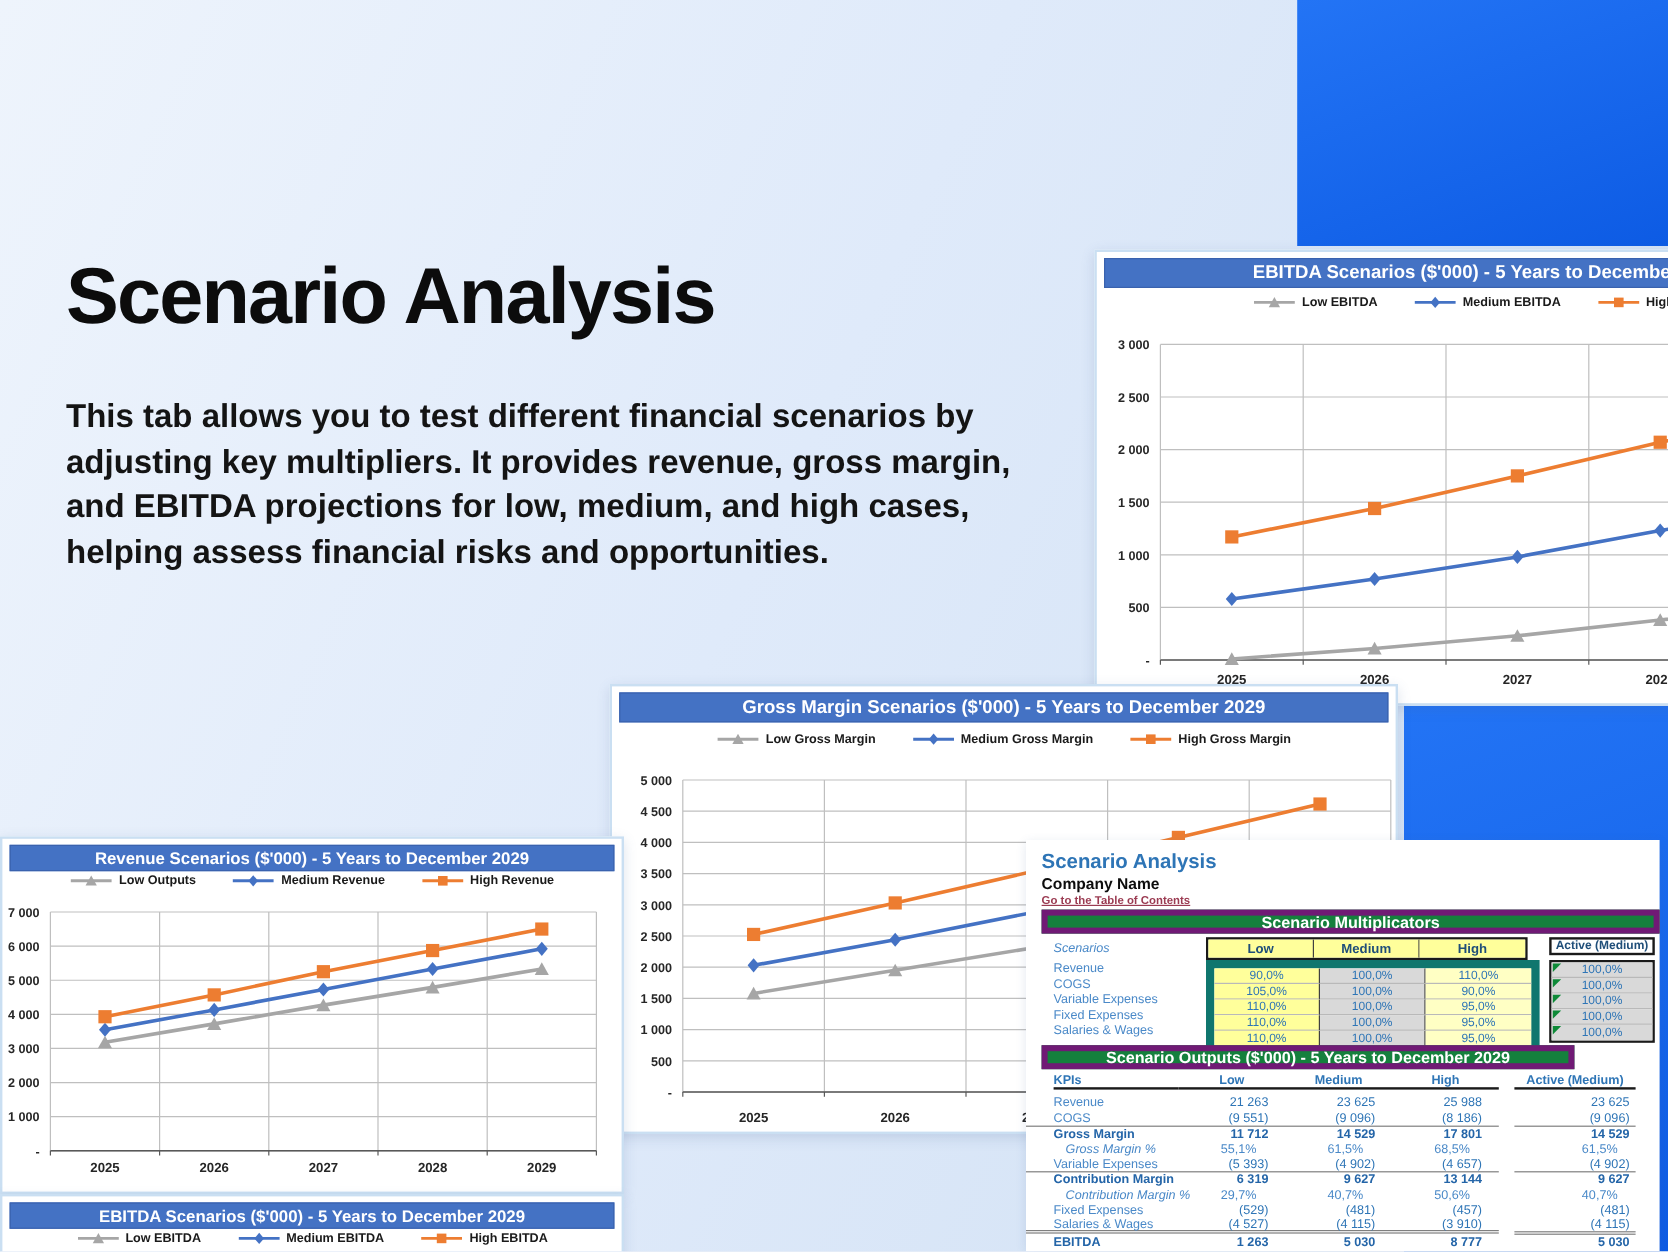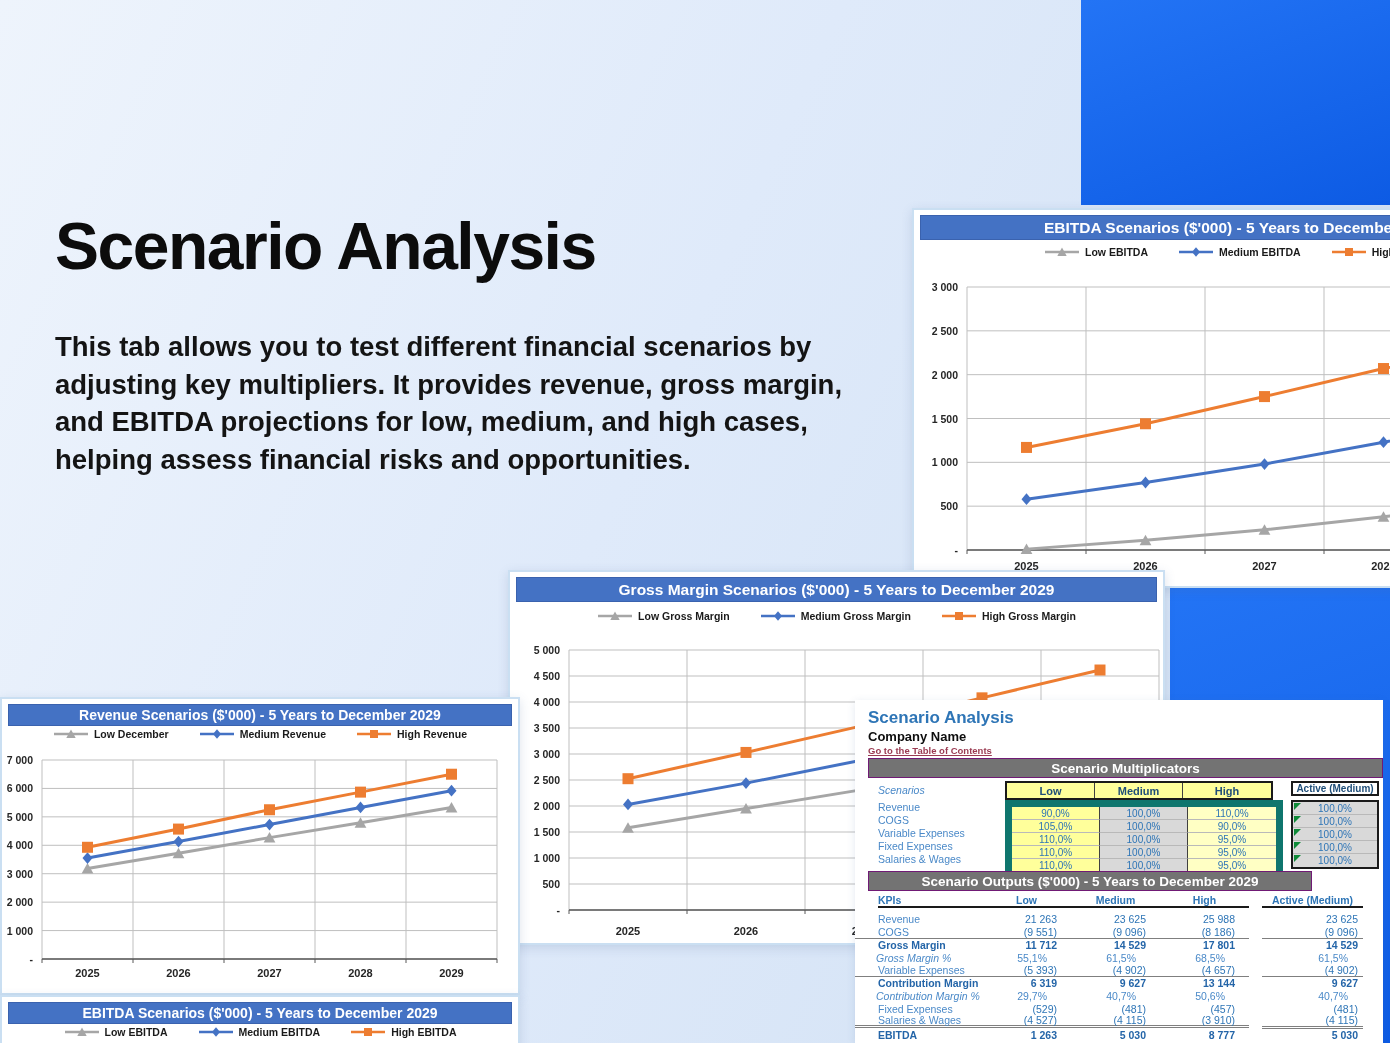--- a/index.html
+++ b/index.html
@@ -40,21 +40,21 @@
   .chart-legend{position:absolute;left:0;right:0;display:flex;justify-content:center;align-items:center;gap:30px;white-space:nowrap;}
   .legend-item{display:flex;align-items:center;gap:5px;font-size:10.5px;font-weight:700;color:#1a1a1a;}
   .chart-plot{position:absolute;left:0;top:0;pointer-events:none;}
 
   
   .sheet{position:absolute;left:855px;top:700px;width:528px;height:343px;background:#fff;z-index:5;
     box-shadow:0 2px 8px rgba(70,100,150,.15);font-family:"Liberation Sans",sans-serif;}
   .sheet-title{position:absolute;left:13px;top:8px;font-size:17px;font-weight:700;color:#2e75b6;}
   .sheet-company{position:absolute;left:13px;top:29px;font-size:13px;font-weight:700;color:#0d0d0d;}
   .sheet-link{position:absolute;left:13px;top:45px;font-size:9.5px;font-weight:700;color:#9b3b52;text-decoration:underline;cursor:pointer;}
-  .bar{position:absolute;background:#737373;border:1px solid #701a75;color:#fff;font-weight:700;font-size:13.5px;
+  .bar{position:absolute;background:#15803d;border:5px solid #701a75;color:#fff;font-weight:700;font-size:13.5px;
     display:flex;align-items:center;justify-content:center;height:20px;}
   .bar-mult{left:13px;width:515px;top:58px;}
   .bar-out{left:13px;width:444px;top:171px;}
 
   .mult-area{position:absolute;left:0;top:80px;width:528px;height:90px;}
   .m-scen-label{position:absolute;left:23px;top:4px;font-size:10.5px;color:#4a89c8;font-style:italic;}
   .m-heads{position:absolute;left:150px;top:1px;display:flex;border:2px solid #1a1a1a;}
   .m-head{width:88px;height:15px;background:#ffff9b;color:#1f4e79;font-weight:700;font-size:11px;
     display:flex;align-items:center;justify-content:center;border-right:1px solid #404040;}
   .m-head:last-child{border-right:none;}
@@ -83,21 +83,21 @@
   .o-row.o-header{height:15px;margin-bottom:5px;}
   .o-label{width:127px;padding-left:23px;color:#4a89c8;white-space:nowrap;}
   .o-main{display:flex;}
   .o-main span{width:89px;text-align:right;padding-right:14px;color:#2e75b6;}
   .o-act{width:101px;text-align:right;padding-right:5px;color:#2e75b6;margin-left:13px;}
   .o-header .o-label{color:#2e75b6;font-weight:700;border-bottom:2px solid #1a1a1a;width:104px;margin-left:23px;padding-left:0;}
   .o-header .o-main span{text-align:center;padding-right:0;font-weight:700;}
   .o-header .o-main{border-bottom:2px solid #1a1a1a;}
   .o-header .o-act{border-bottom:2px solid #1a1a1a;font-weight:700;text-align:center;padding-right:0;}
   .o-row.bold .o-label,.o-row.bold .o-main span,.o-row.bold .o-act{font-weight:700;color:#2465a8;}
-  .o-row.italic .o-label{font-style:italic;padding-left:21px;width:117px;}
+  .o-row.italic .o-label{font-style:italic;padding-left:33px;width:117px;}
   .o-row.italic .o-main span,.o-row.italic .o-act{color:#4a89c8;}
   .o-row.uline .o-mainwrap,.o-row.uline .o-act{border-bottom:1px solid #7f7f7f;}
   .o-row.uline2 .o-mainwrap,.o-row.uline2 .o-act{border-bottom:3px double #7f7f7f;}
   .o-mainwrap{display:flex;align-items:center;height:100%;}
 </style>
 </head>
 <body>
 
 <div class="stage">
 
@@ -283,21 +283,21 @@
   <section class="chart-panel" id="chart-2">
     <div class="chart-header">
         <span>Revenue Scenarios ($'000) - 5 Years to December 2029</span>
       </div>
     <div class="chart-legend" style="top: 29px;">
         <div class="legend-item">
           <svg width="36" height="12">
             <line x1="1" y1="6" x2="35" y2="6" stroke="#A6A6A6" stroke-width="2.4"></line>
             <polygon points="18,1.5555555555555554 22.705882352941178,10 13.294117647058822,10" fill="#A6A6A6"></polygon>
           </svg>
-          <span>Low December</span>
+          <span>Low Outputs</span>
         </div>
         <div class="legend-item">
           <svg width="36" height="12">
             <line x1="1" y1="6" x2="35" y2="6" stroke="#4472C4" stroke-width="2.4"></line>
             <polygon points="18,1.2941176470588234 22,6 18,10.705882352941178 14,6" fill="#4472C4"></polygon>
           </svg>
           <span>Medium Revenue</span>
         </div>
         <div class="legend-item">
           <svg width="36" height="12">

